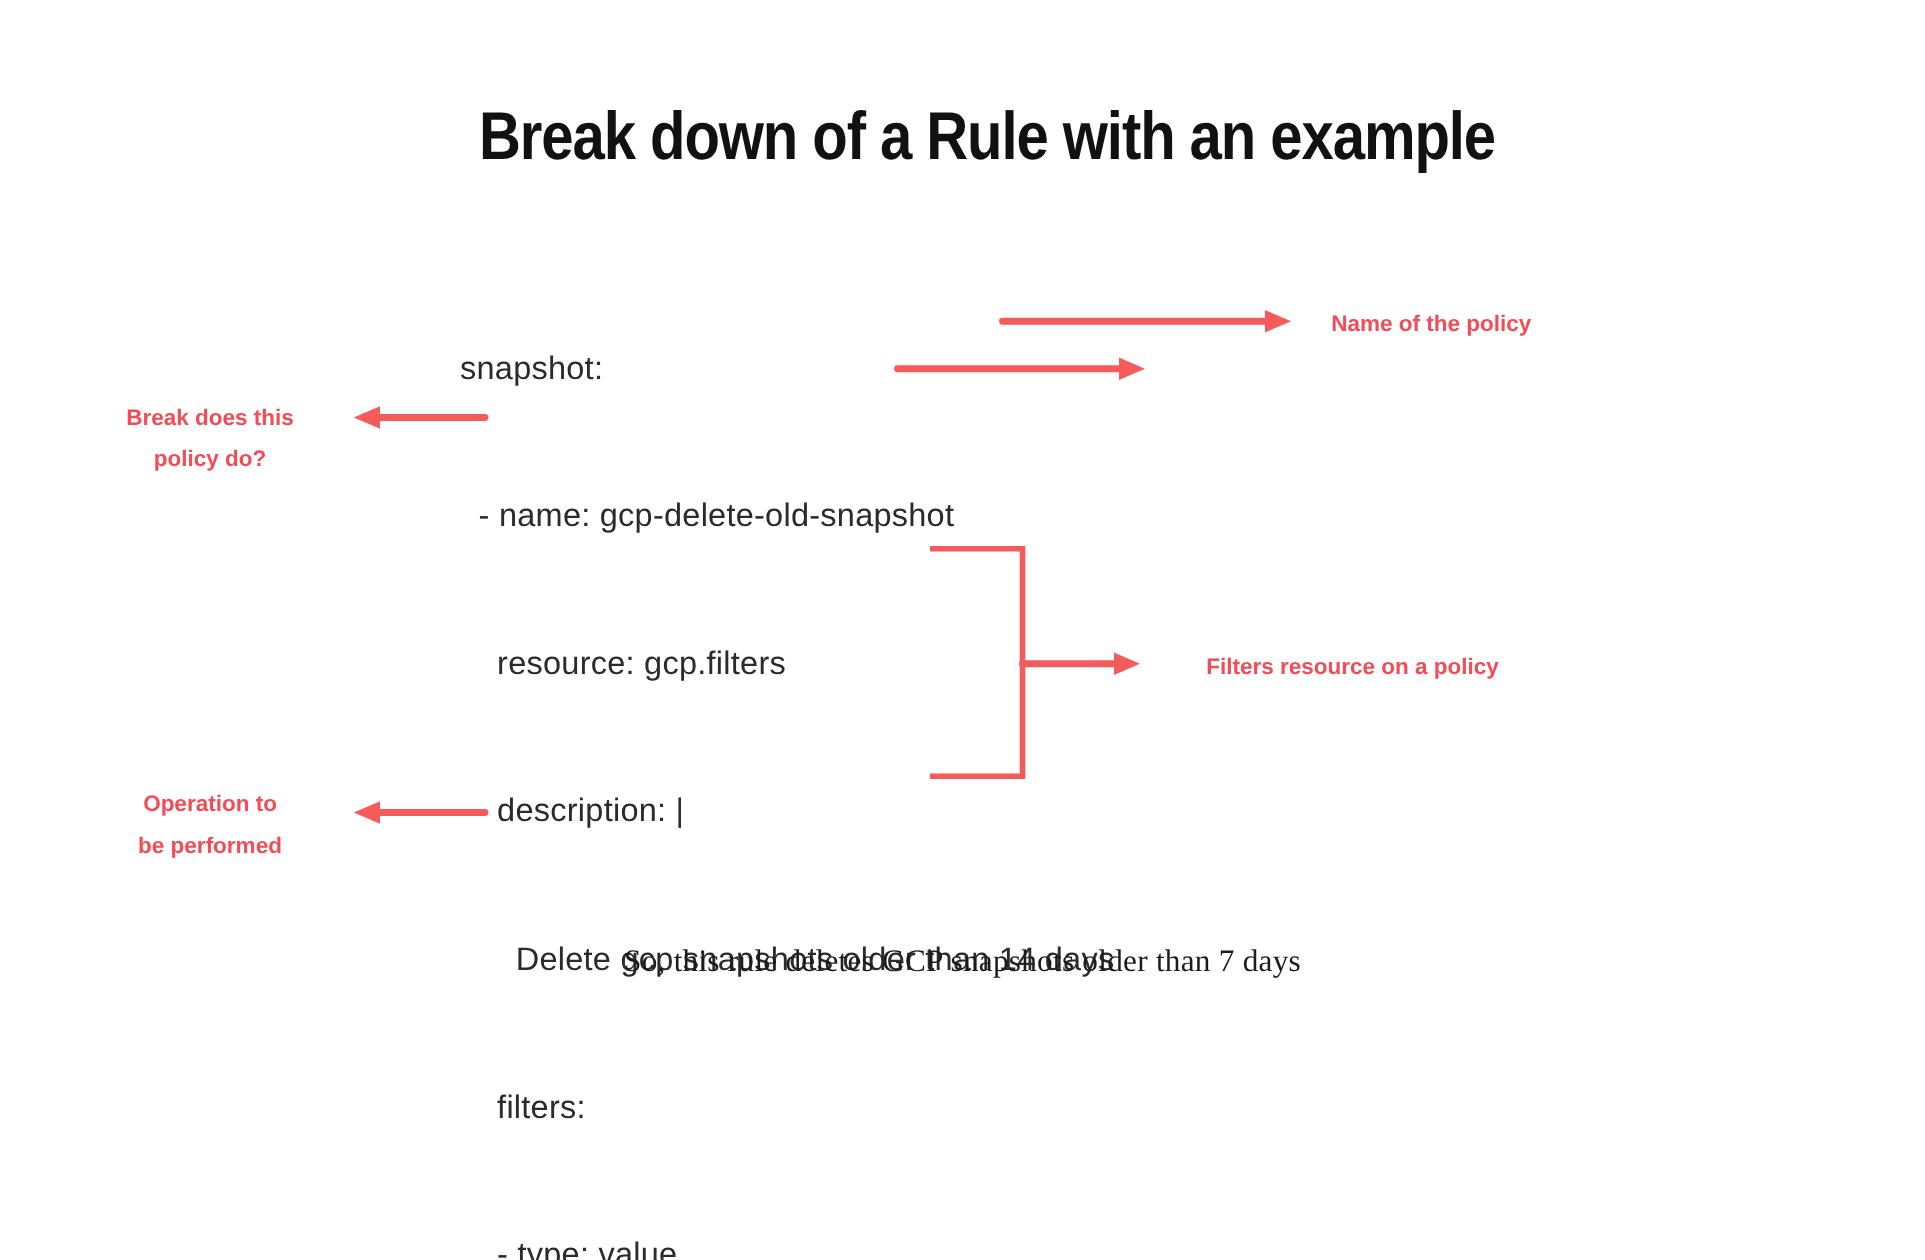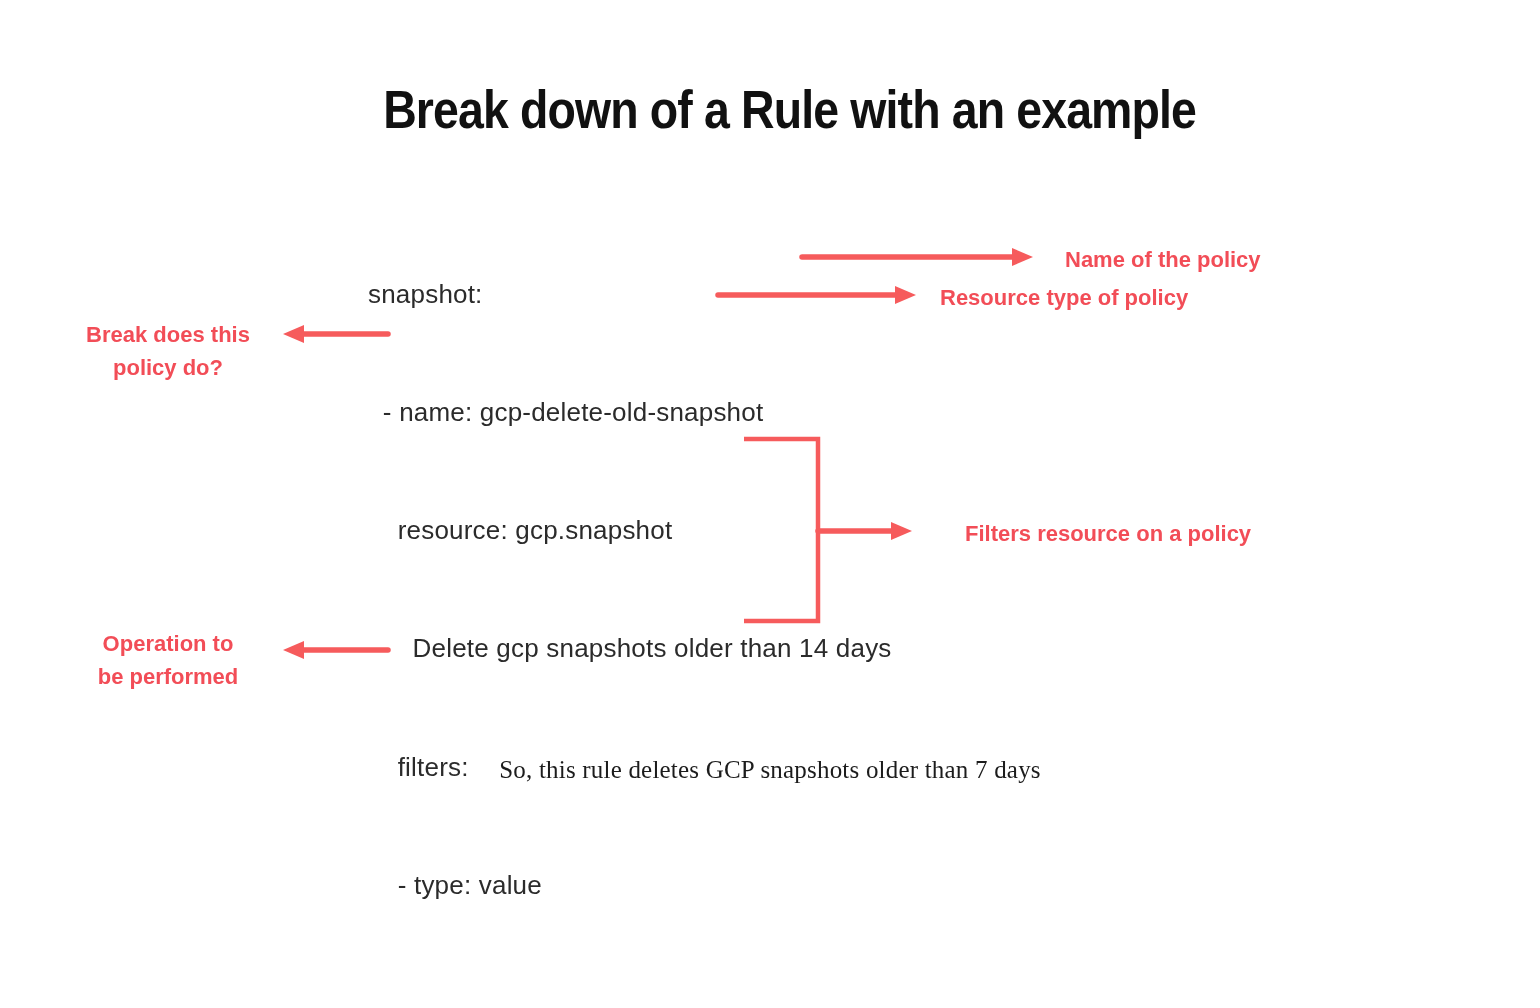--- a/index.html
+++ b/index.html
@@ -44,21 +44,21 @@
     line-height:39.4px;
     color:var(--ink);
     white-space:pre;
     font-weight:400;
     letter-spacing:0.2px;
   }
   .ann{
     position:absolute;
     color:var(--label);
     font-weight:700;
-    font-size:22px;
+    font-size:18px;
     line-height:33px;
     white-space:nowrap;
   }
   .ann.center{text-align:center;white-space:normal;}
   .label-name{left:1065px;top:243px;}
   .label-resource{left:940px;top:281px;}
   .label-filters{left:965px;top:517px;}
   .label-description{left:60px;top:318px;width:216px;}
   .label-actions{left:60px;top:627px;width:216px;}
   .overlay{
@@ -84,21 +84,22 @@
 
 <div class="page">
 
   <div class="title">
     <span>Break down of a Rule with an example</span>
   </div>
 
   <div class="code">
     <div>snapshot:</div>
     <div>  - name: gcp-delete-old-snapshot</div>
-    <div>    resource: gcp.snapshot</div>
+    <div>    resource: gcp.filters</div>
+    <div>    description: |</div>
     <div>      Delete gcp snapshots older than 14 days</div>
     <div>    filters:</div>
     <div>    - type: value</div>
     
     
     
     
     
     
   </div>
@@ -118,21 +119,20 @@
 
     <path d="M 744 439 L 818 439 L 818 621 L 744 621" fill="none" stroke="#F65B5C" stroke-width="4.5" stroke-linejoin="miter"></path>
 
     <line x1="818" y1="531" x2="891" y2="531" stroke="#F65B5C" stroke-width="5.5" stroke-linecap="round" marker-end="url(#ah)"></line>
 
     <line x1="388" y1="650" x2="304" y2="650" stroke="#F65B5C" stroke-width="5.5" stroke-linecap="round" marker-end="url(#ah)"></line>
   </svg>
 
   <div class="ann label-name">Name of the policy</div>
 
-  <div class="ann label-resource">Resource type of policy</div>
 
   <div class="ann center label-description">
     <div>Break does this</div>
     <div>policy do?</div>
   </div>
 
   <div class="ann label-filters">Filters resource on a policy</div>
 
   <div class="ann center label-actions">
     <div>Operation to</div>

